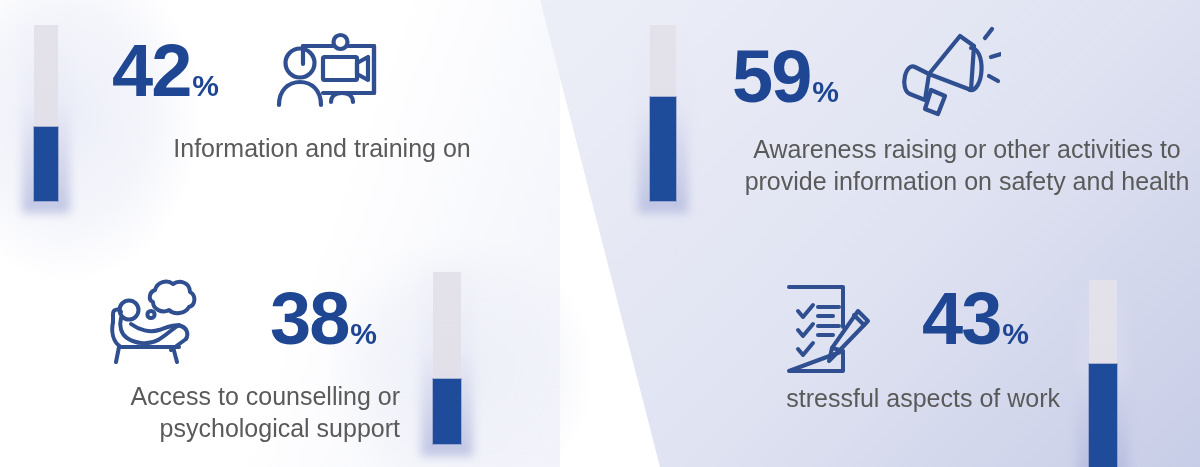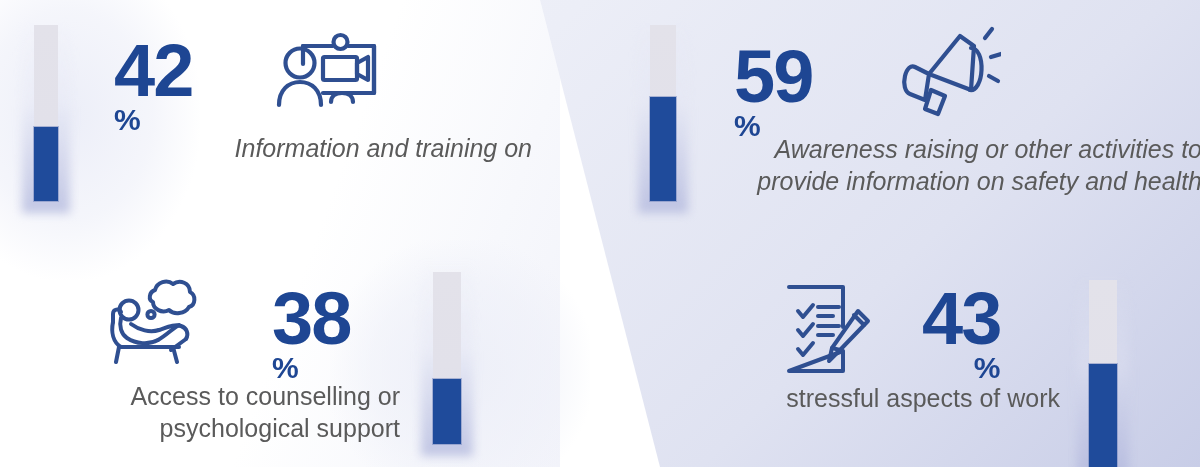--- a/index.html
+++ b/index.html
@@ -88,21 +88,20 @@
     box-shadow: 0 0 0 1px rgba(110,130,185,0.5);
   }
 
   
   .stat {
     position: absolute;
     display: flex;
     align-items: baseline;
     color: #1e4693;
     white-space: nowrap;
-    flex-direction: column;
   }
   .stat-num {
     font-size: 74px;
     font-weight: bold;
     line-height: 0.9;
     letter-spacing: -2px;
   }
   .stat-pct {
     font-size: 30px;
     font-weight: bold;
@@ -112,21 +111,21 @@
 
   
   .caption {
     position: absolute;
     color: #5a5a5a;
     font-size: 25px;
     line-height: 1.28;
     font-weight: normal;
   }
   .caption.center { text-align: right; }
-  .caption.left { text-align: right; font-style: italic; }
+  .caption.left { text-align: center; }
 
   
   .icon {
     position: absolute;
   }
   .icon svg { display: block; }
 </style>
 </head>
 <body>
 
@@ -273,21 +272,21 @@
         <path d="M38 52 H53"></path>
 
         <path d="M78 28 L88 38 L60 67 L49 78 L52 65 Z"></path>
 
         <path d="M52 65 L60 67"></path>
 
         <path d="M74 32 L84 42"></path>
       </svg>
     </div>
 
-    <div class="stat" style="left:222px; top:36px;align-items:flex-end;">
+    <div class="stat" style="left:222px; top:36px;">
       <span class="stat-num">43</span>
       <span class="stat-pct">%</span>
     </div>
 
     <div class="bar" style="left:389px; top:30px; width:28px; height:187px;">
       <div class="bar-halo"></div>
       <div class="bar-track"></div>
       <div class="bar-fill" style="height:55%;"></div>
     </div>
 

